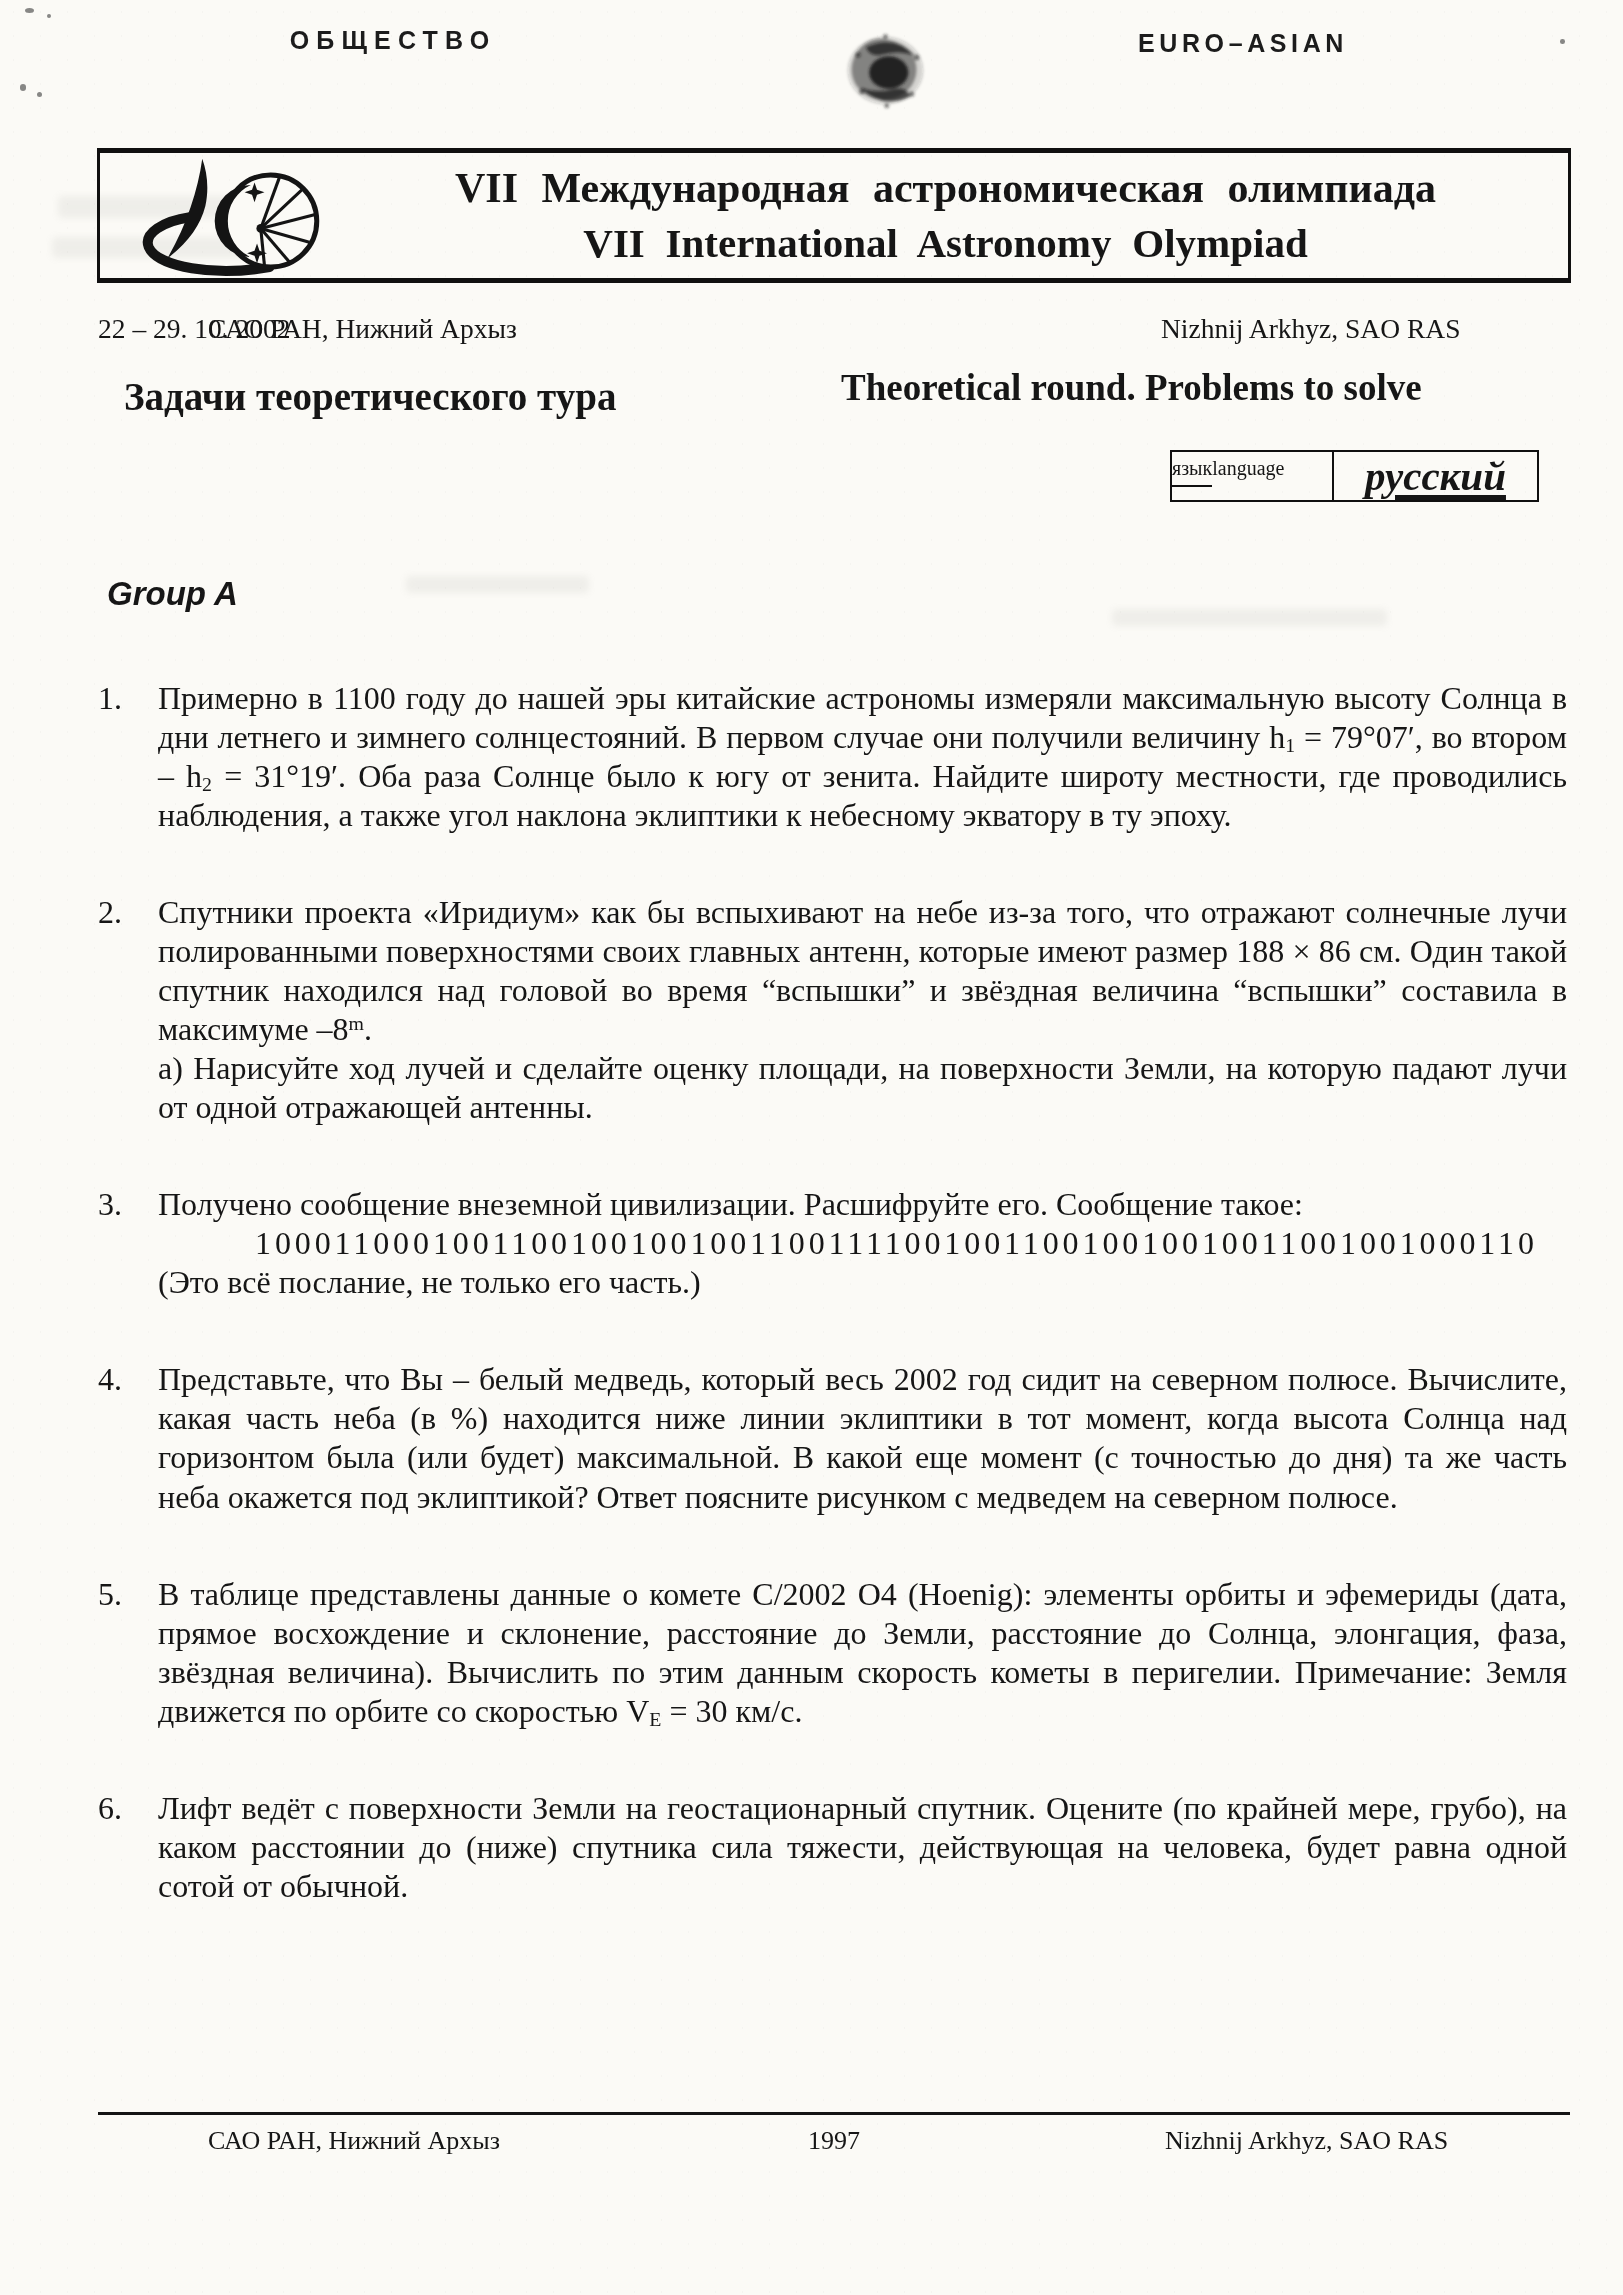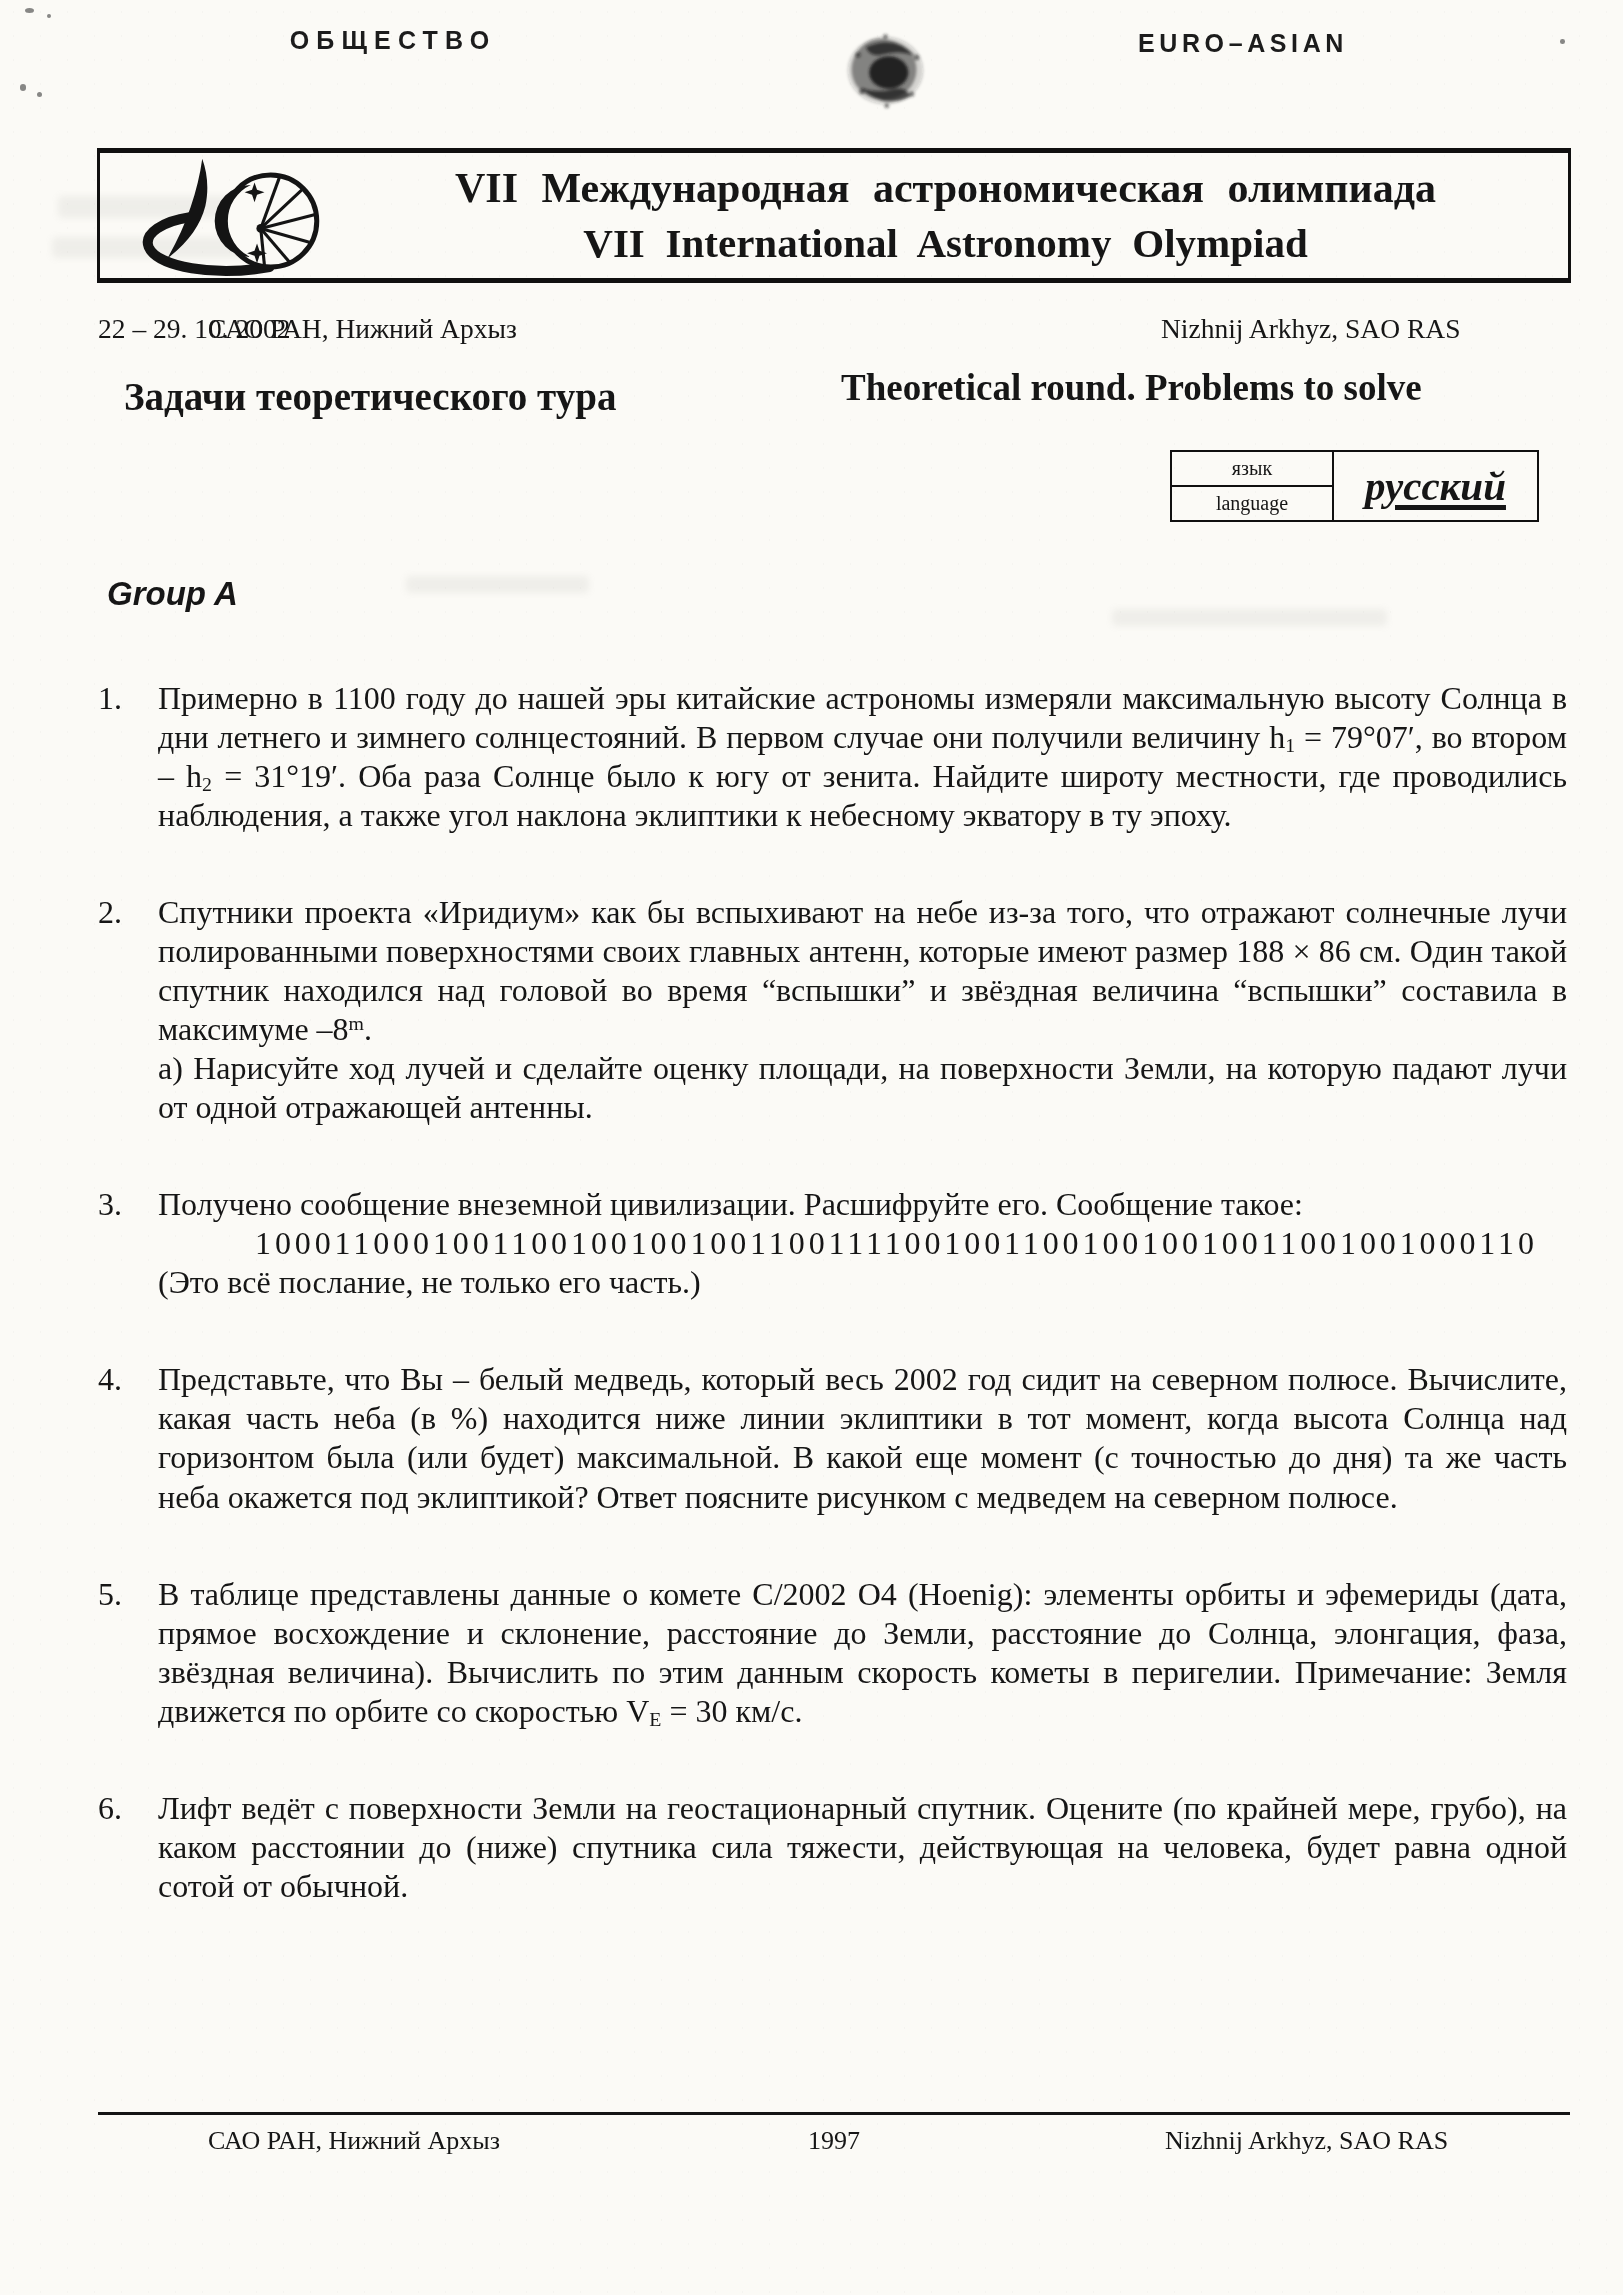--- a/index.html
+++ b/index.html
@@ -40,21 +40,21 @@
   .info-center{position:absolute;left:0;width:100%;}
   .info-right{position:absolute;left:1063px;}
 
   
   .round-ru{position:absolute;left:124px;top:374px;font-size:39px;font-weight:bold;}
   .round-en{position:absolute;left:841px;top:366px;font-size:37px;font-weight:bold;}
 
   
   .lang-box{position:absolute;left:1170px;top:450px;width:369px;box-sizing:border-box;
     border:2.6px solid #101010;display:flex;}
-  .lang-labels{flex:0 0 160px;border-right:2.6px solid #101010;display:flex;flex-direction:column;}
+  .lang-labels{flex:0 0 160px;border-right:2.6px solid #101010;display:flex;flex-direction:row;}
   .lang-label{height:33px;display:flex;align-items:center;justify-content:center;font-size:20px;}
   .lang-label.top{border-bottom:2px solid #101010;}
   .lang-value{flex:1;display:flex;align-items:center;justify-content:center;
     font-size:41px;font-weight:bold;font-style:italic;
     text-decoration:underline;text-decoration-thickness:4.6px;text-underline-offset:4.6px;}
 
   .group-heading{position:absolute;left:107px;top:575px;
     font-family:"Liberation Sans","DejaVu Sans",sans-serif;
     font-weight:bold;font-style:italic;font-size:33px;}
 

